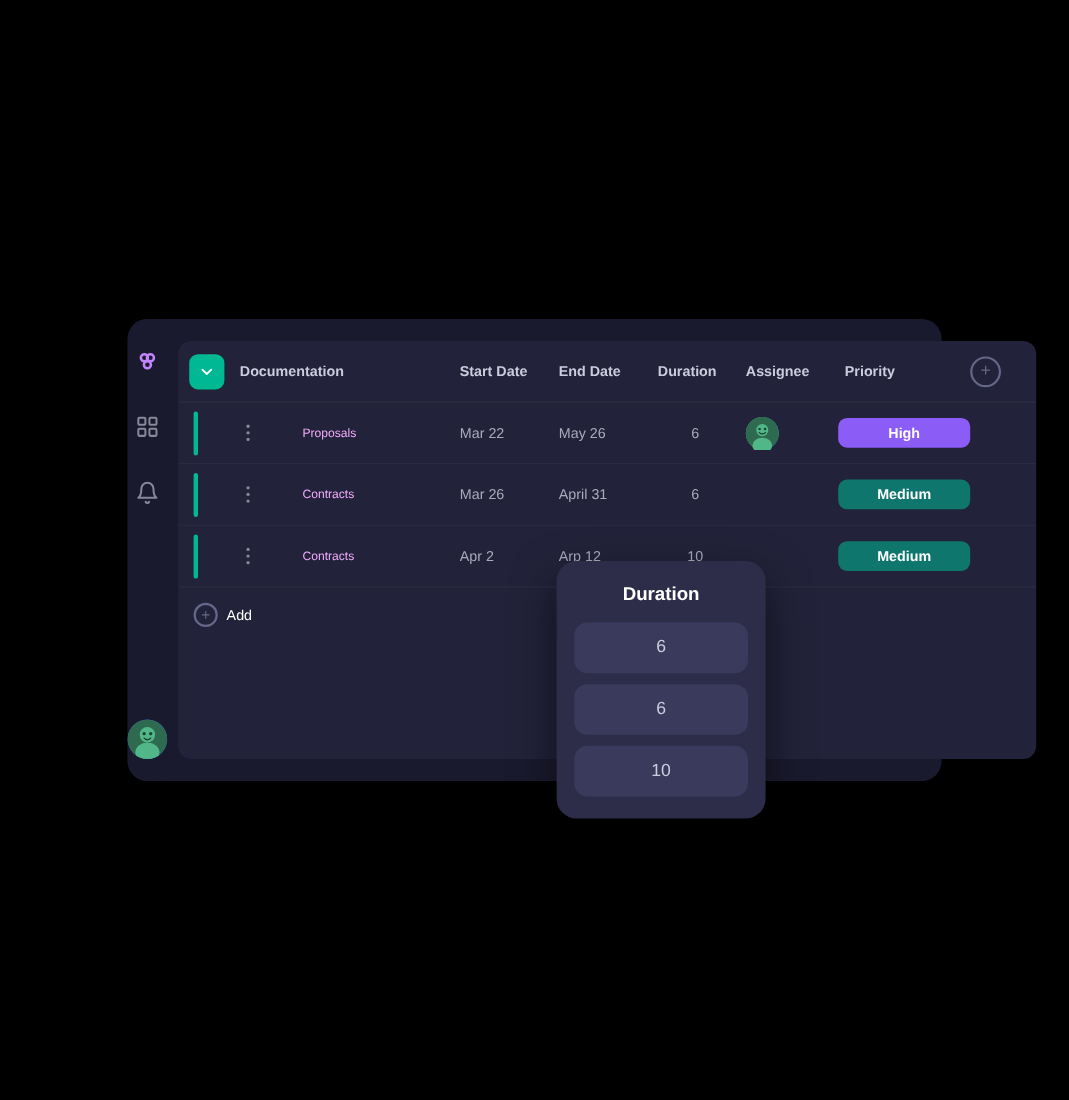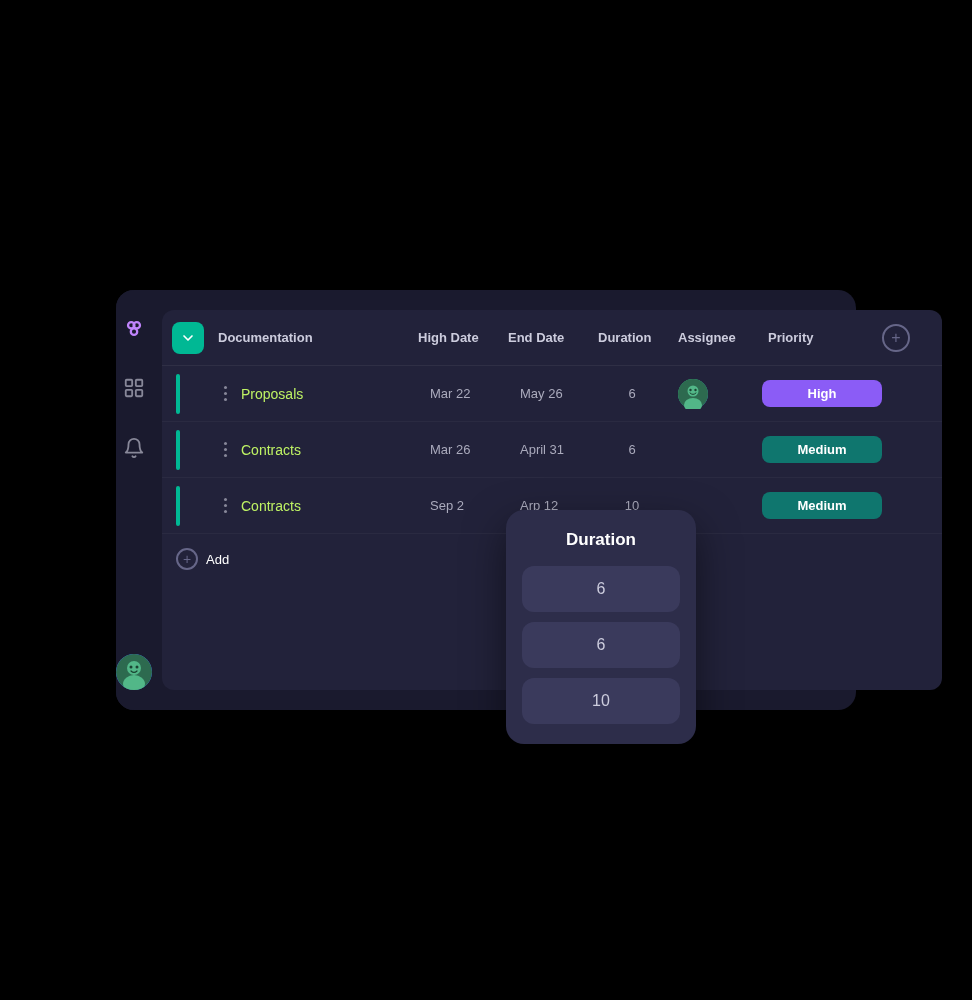--- a/index.html
+++ b/index.html
@@ -147,30 +147,30 @@
     }
     .row-menu span {
       width: 3px;
       height: 3px;
       background: #888899;
       border-radius: 50%;
       display: block;
     }
 
     .row-name {
-      color: #bef264;
-      font-size: 14px;
+      color: #f0abfc;
+      font-size: 11px;
       padding-left: 4px;
+      margin-left: 34px;
     }
 
     .row-date {
       color: #aaaabc;
       font-size: 13px;
       padding: 0 6px;
-      margin-left: 12px;
     }
 
     .row-duration {
       color: #aaaabc;
       font-size: 13px;
       padding: 0 6px;
       text-align: center;
     }
 
     .row-assignee {
@@ -314,21 +314,21 @@
   <div class="main-content">
     <div class="table-wrapper">
 
       <div class="table-header">
         <div class="header-toggle">
           <svg viewBox="0 0 24 24" width="16" height="16" fill="none" stroke="#fff" stroke-width="2.5" stroke-linecap="round" stroke-linejoin="round">
             <polyline points="6 9 12 15 18 9"></polyline>
           </svg>
         </div>
         <div class="header-cell">Documentation</div>
-        <div class="header-cell">High Date</div>
+        <div class="header-cell">Start Date</div>
         <div class="header-cell">End Date</div>
         <div class="header-cell">Duration</div>
         <div class="header-cell">Assignee</div>
         <div class="header-cell">Priority</div>
         <div class="header-add">+</div>
       </div>
 
       <div class="table-row">
         <div class="cell-indicator-menu">
           <div class="row-indicator"></div>
@@ -385,21 +385,21 @@
           <div class="row-indicator"></div>
         </div>
         <div style="display:flex;align-items:center;gap:6px">
           <div class="row-menu">
             <span></span>
               <span></span>
               <span></span>
           </div>
           <span class="row-name">Contracts</span>
         </div>
-        <div class="row-date">Sep 2</div>
+        <div class="row-date">Apr 2</div>
         <div class="row-date">Arp 12</div>
         <div class="row-duration">10</div>
         <div class="row-assignee"></div>
         <div class="priority-badge priority-medium">Medium</div>
         <div></div>
       </div>
 
       <div class="add-row">
         <div class="add-icon">+</div>
         <span class="add-label">Add</span>

